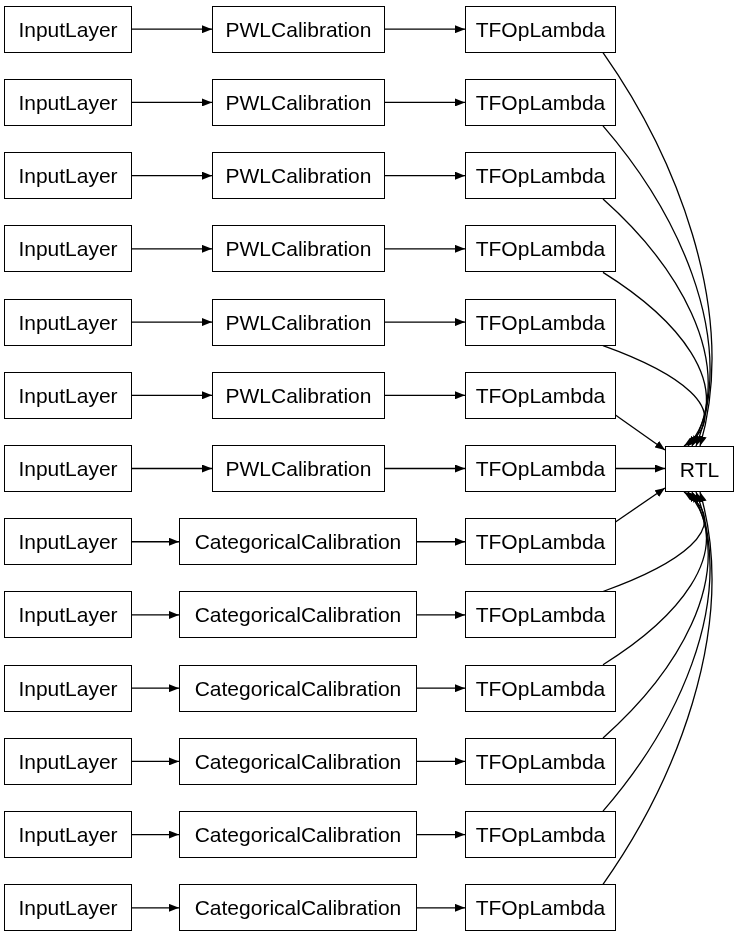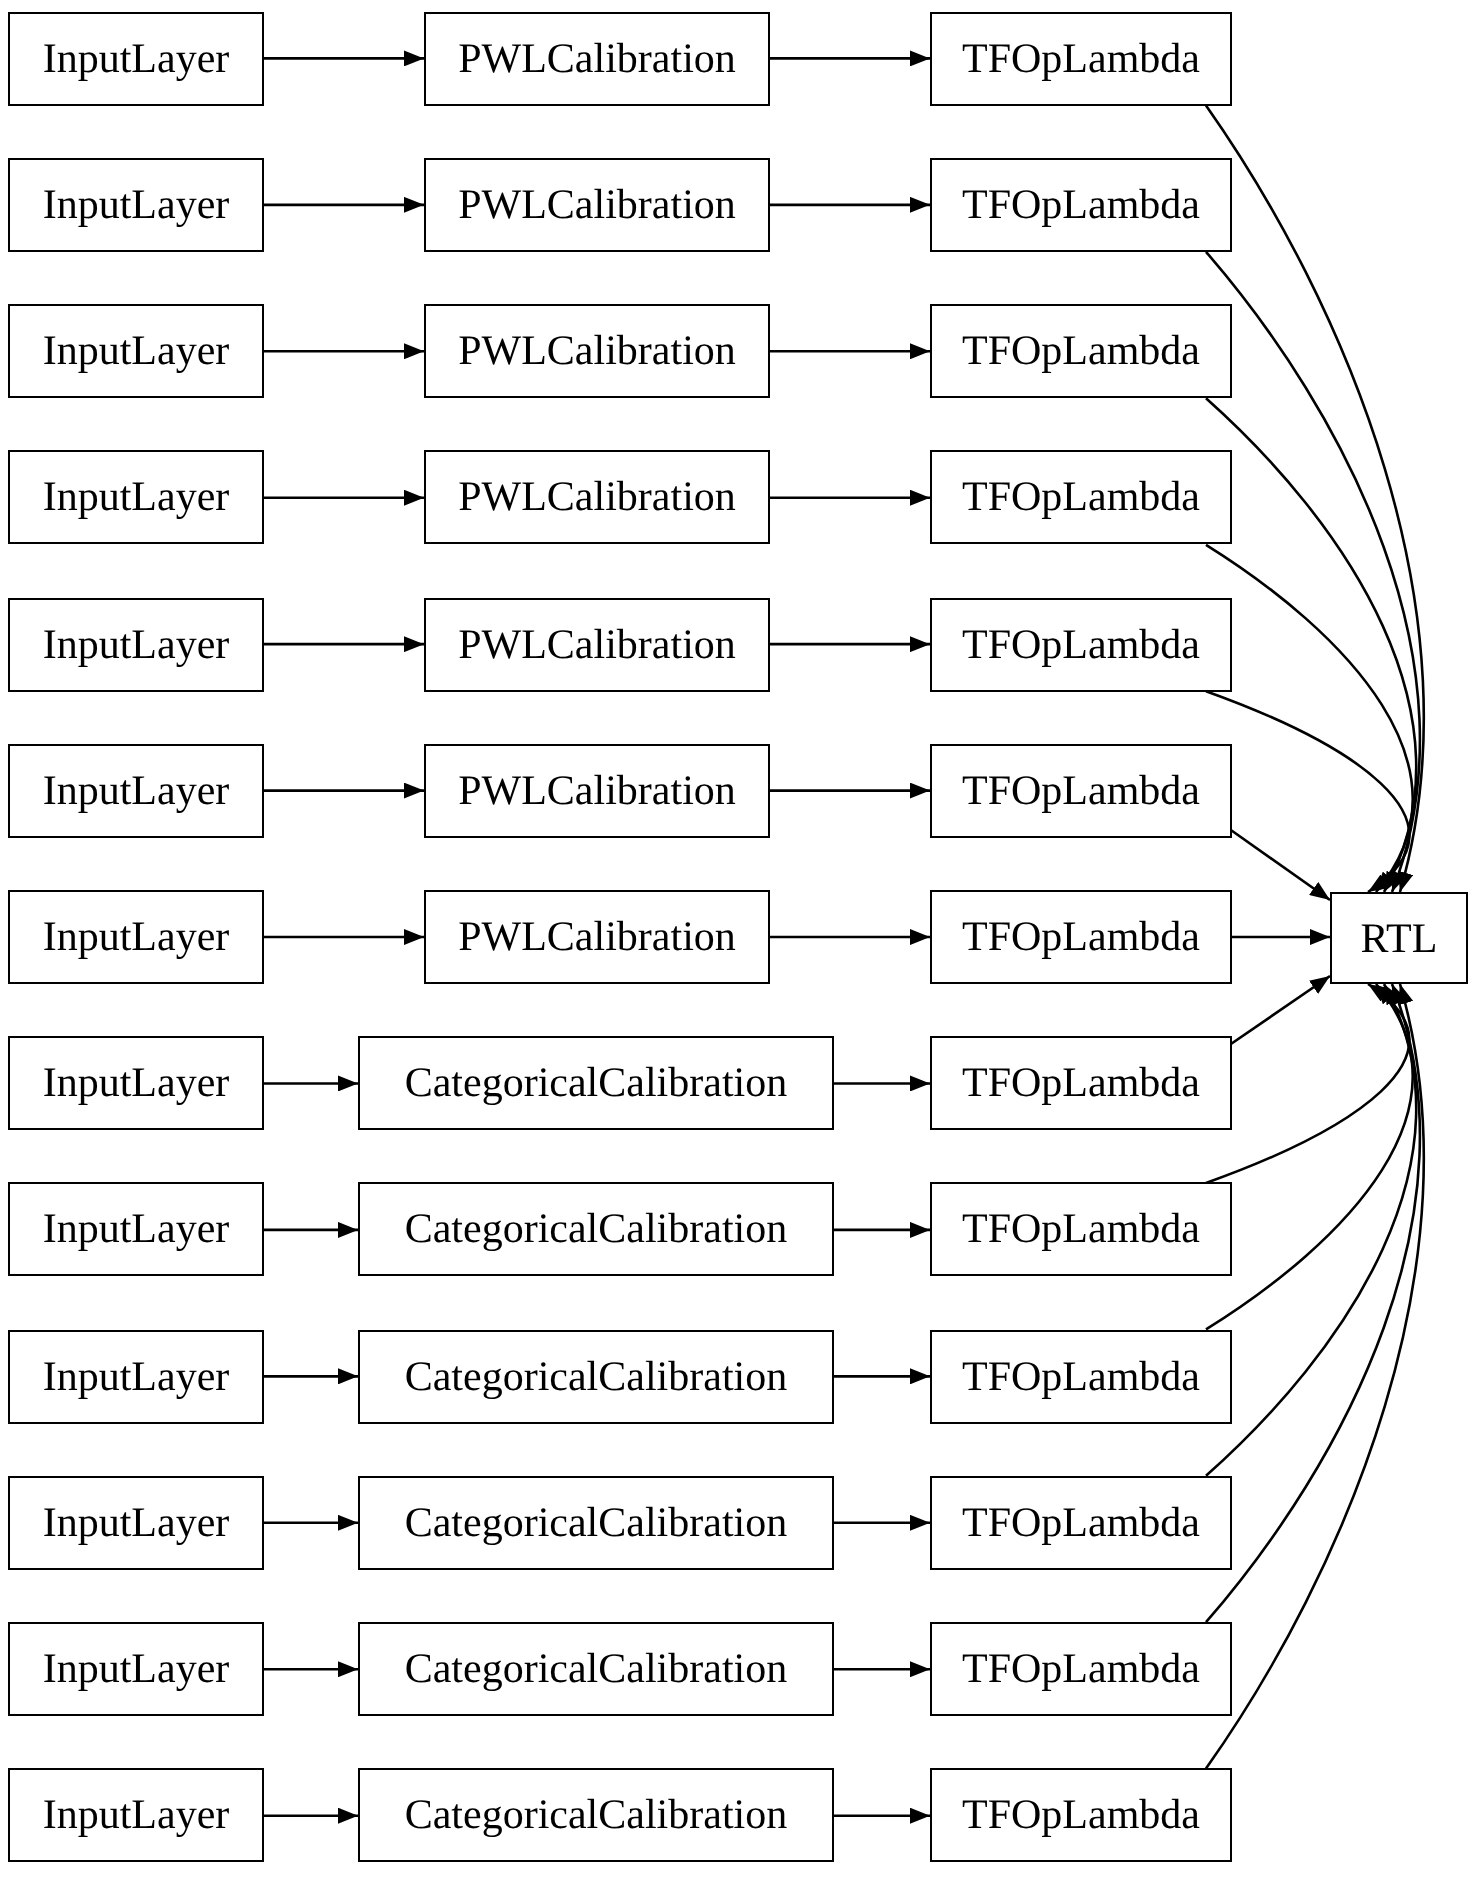--- a/index.html
+++ b/index.html
@@ -20,21 +20,21 @@
     top: 0;
   }
   .node {
     position: absolute;
     box-sizing: border-box;
     background: var(--node-fill, #ffffff);
     border: 1.5px solid var(--node-border, #000000);
     display: flex;
     align-items: center;
     justify-content: center;
-    font-family: Liberation Serif, serif;
+    font-family: Liberation Sans, sans-serif;
     font-size: 21px;
     color: var(--text, #000000);
     white-space: nowrap;
     line-height: 1;
   }
   .edge {
     fill: none;
     stroke: var(--edge, #000000);
     stroke-width: 1.3px;
   }

